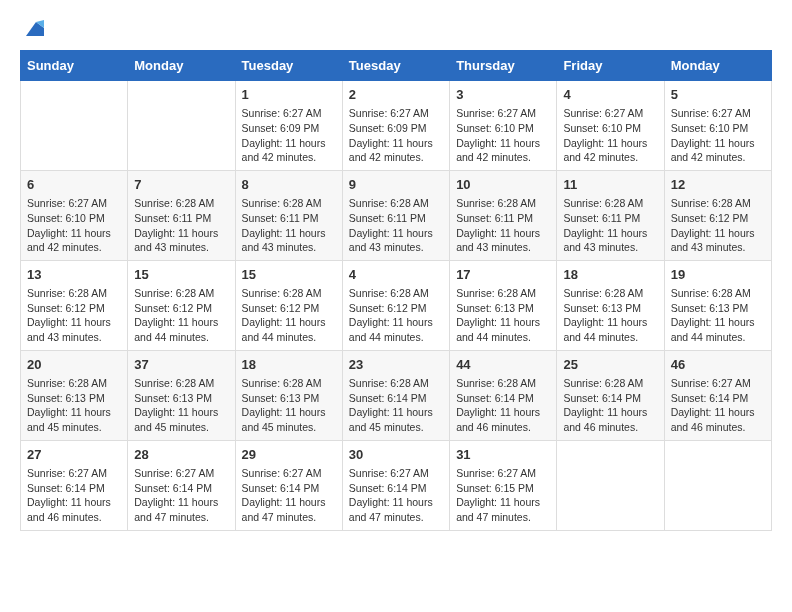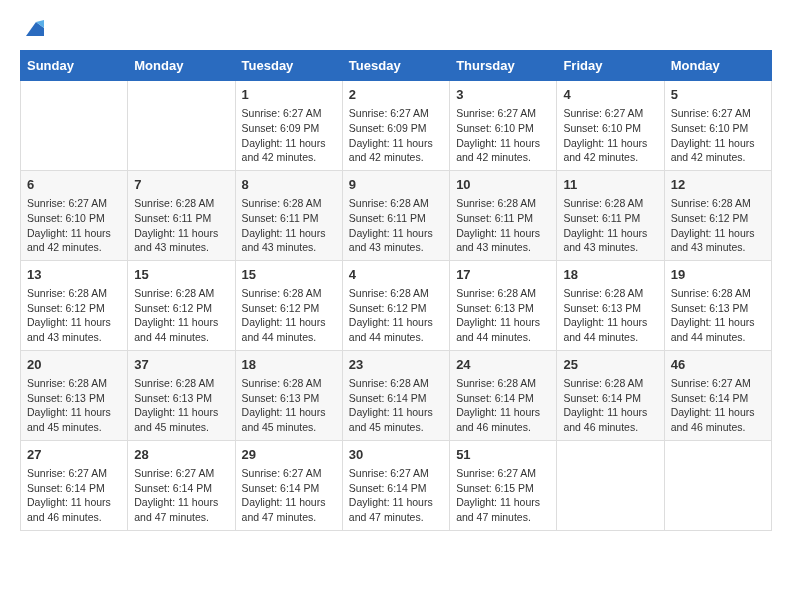--- a/index.html
+++ b/index.html
@@ -262,21 +262,21 @@
 Sunset: 6:13 PM
 Daylight: 11 hours and 45 minutes.</div>
         </td>
         <td>
           <span class="day-number">23</span>
           <div class="day-info" style="white-space: pre-line;">Sunrise: 6:28 AM
 Sunset: 6:14 PM
 Daylight: 11 hours and 45 minutes.</div>
         </td>
         <td>
-          <span class="day-number">24</span>
+          <span class="day-number">44</span>
           <div class="day-info" style="white-space: pre-line;">Sunrise: 6:28 AM
 Sunset: 6:14 PM
 Daylight: 11 hours and 46 minutes.</div>
         </td>
         <td>
           <span class="day-number">25</span>
           <div class="day-info" style="white-space: pre-line;">Sunrise: 6:28 AM
 Sunset: 6:14 PM
 Daylight: 11 hours and 46 minutes.</div>
         </td>
@@ -306,21 +306,21 @@
 Sunset: 6:14 PM
 Daylight: 11 hours and 47 minutes.</div>
         </td>
         <td>
           <span class="day-number">30</span>
           <div class="day-info" style="white-space: pre-line;">Sunrise: 6:27 AM
 Sunset: 6:14 PM
 Daylight: 11 hours and 47 minutes.</div>
         </td>
         <td>
-          <span class="day-number">51</span>
+          <span class="day-number">31</span>
           <div class="day-info" style="white-space: pre-line;">Sunrise: 6:27 AM
 Sunset: 6:15 PM
 Daylight: 11 hours and 47 minutes.</div>
         </td>
         <td class="empty-cell"></td>
         <td class="empty-cell"></td>
       </tr>
     </tbody>
 </table>
 

